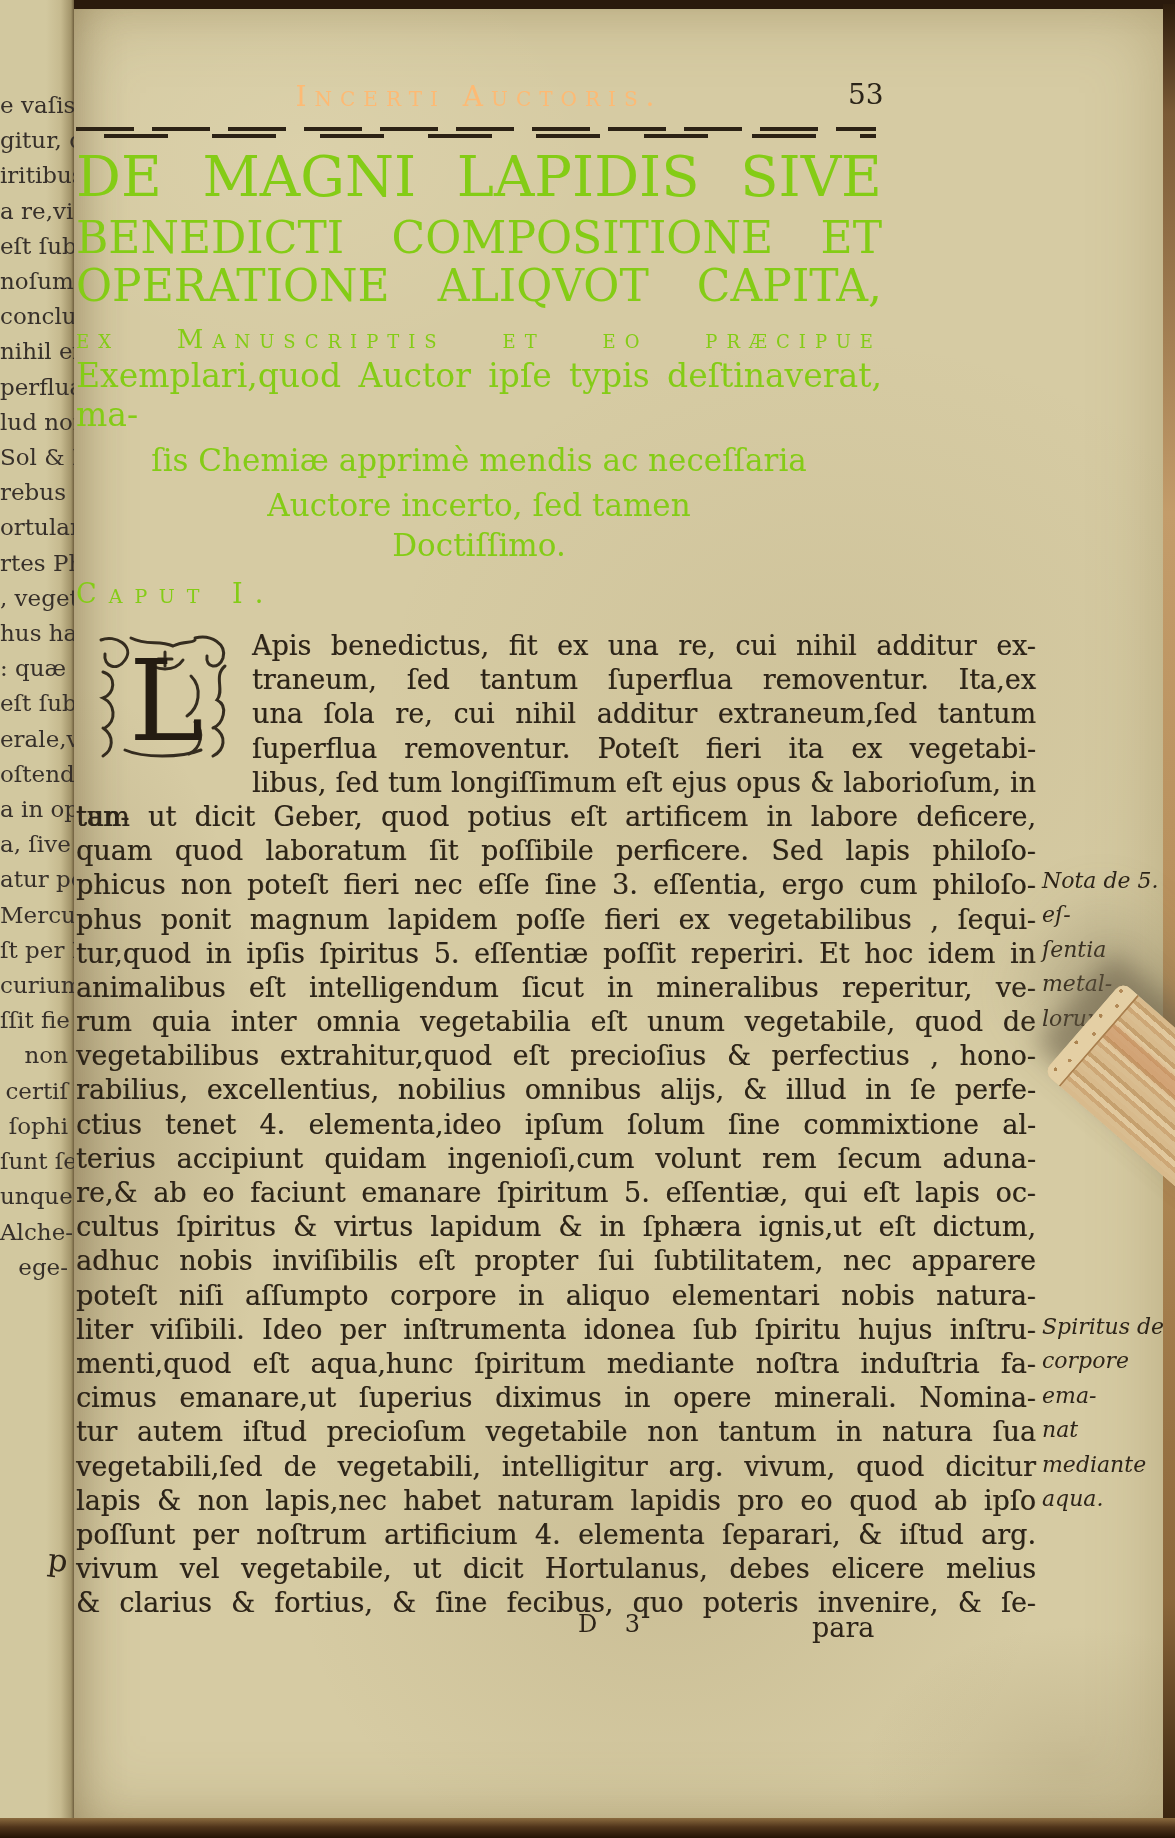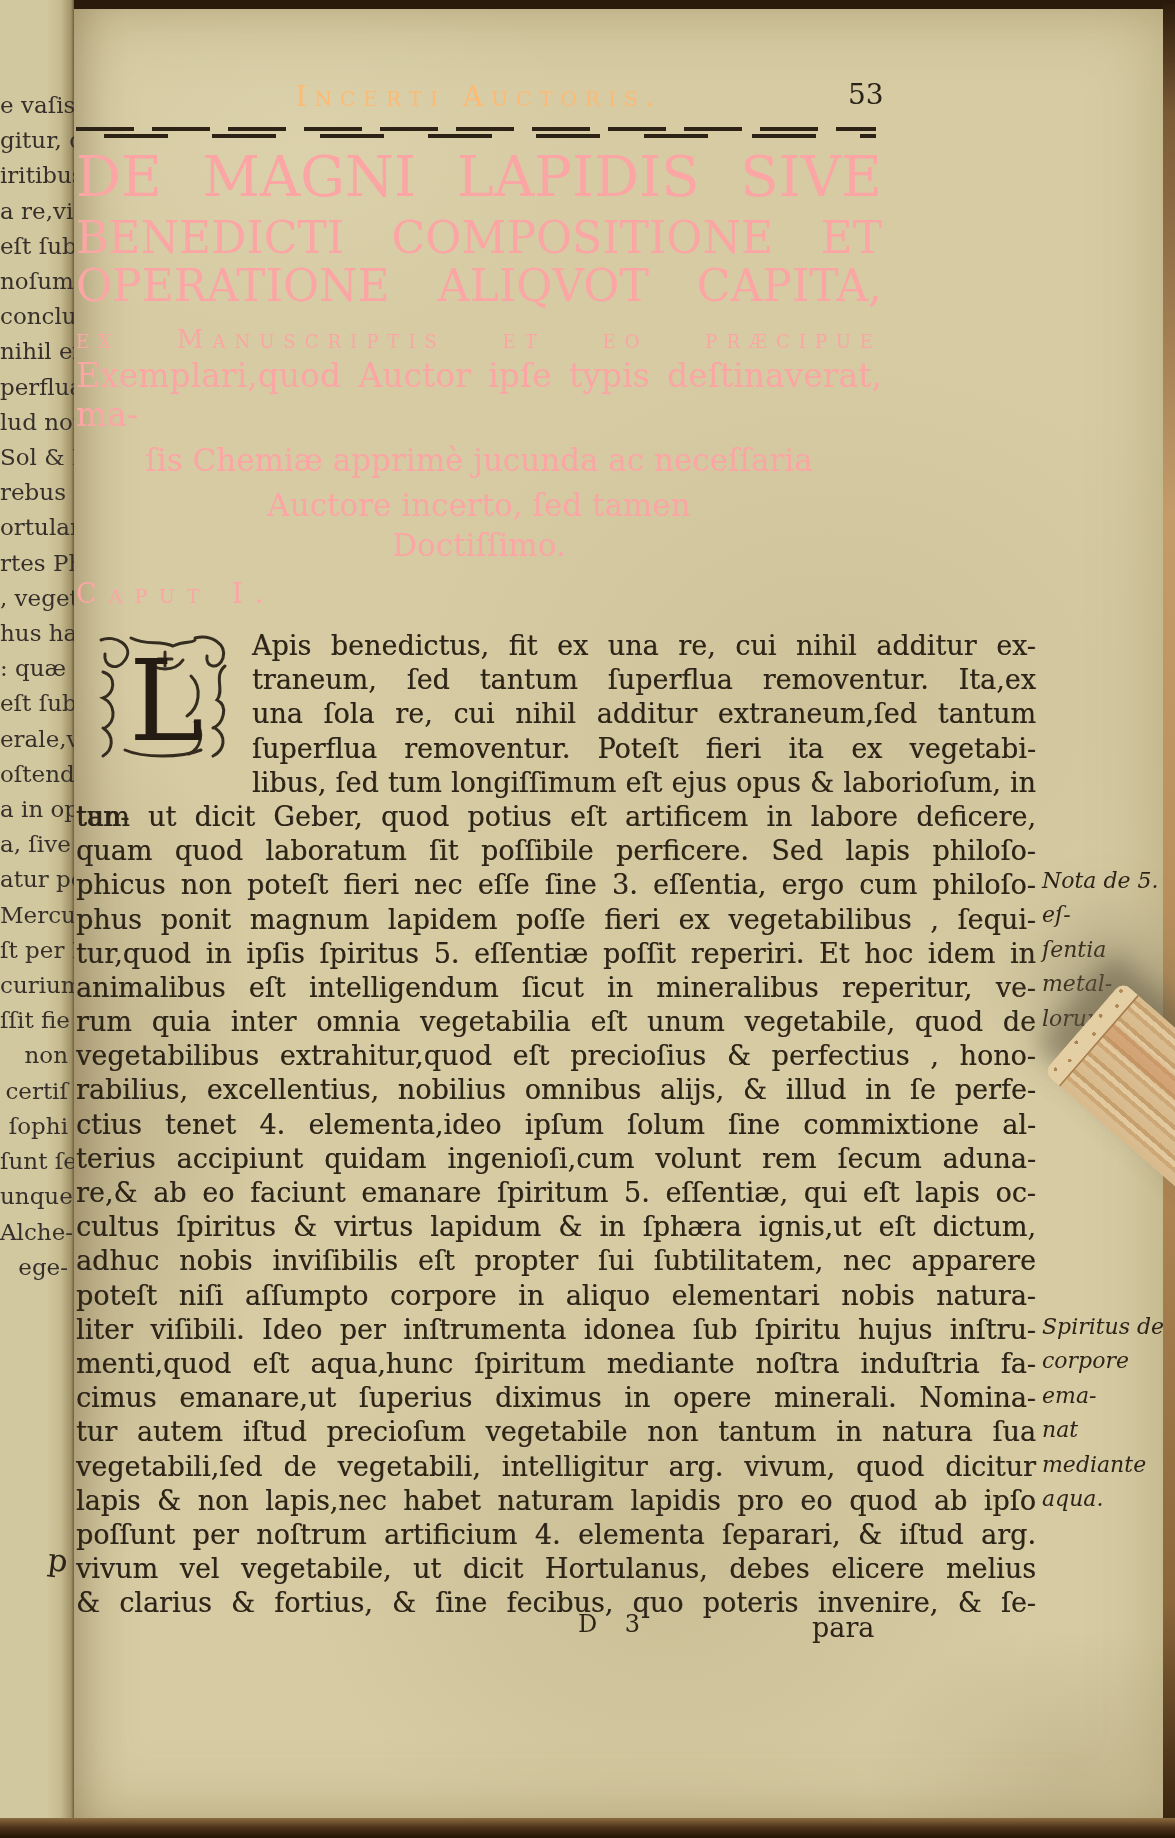--- a/index.html
+++ b/index.html
@@ -37,21 +37,21 @@
   .running-title{position:absolute;left:76px;top:80px;width:806px;text-align:center;
                  font-variant:small-caps;font-size:28px;letter-spacing:8px;color:#fdba74;}
   .page-number{position:absolute;left:848px;top:78px;font-size:28px;color:#2a2318;}
   .rule{position:absolute;left:76px;top:127px;width:800px;}
   .rule div{height:4px;}
   .rule .a{background:repeating-linear-gradient(90deg,#2c2215 0 58px,transparent 58px 76px);}
   .rule .b{margin-top:3px;background:repeating-linear-gradient(90deg,transparent 0 28px,#2c2215 28px 92px,transparent 92px 108px);}
 
   
   .jline{ text-align:justify; text-align-last:justify; }
-  .t-block{position:absolute;left:76px;width:806px;color:#fca5a5;}
+  .t-block{position:absolute;left:76px;width:806px;color:#84cc16;}
   .t1{top:146px;font-size:56px;line-height:62px;}
   .t2{top:214px;font-size:44px;line-height:48px;}
   .t3{top:262px;font-size:44px;line-height:48px;}
   .t4{top:324px;font-size:26px;font-variant:small-caps;letter-spacing:9px;}
   .s1{top:356px;font-size:33px;}
   .s2{top:398px;font-size:33px;}
   .sc{text-align:center;}
   .s3{top:442px;font-size:31px;}
   .s4{top:487px;font-size:31px;}
   .s5{top:527px;font-size:31px;}
@@ -110,21 +110,21 @@
   <div class="rule">
     <div class="a"></div>
     <div class="b"></div>
   </div>
 
   <div class="t-block t1 jline">DE MAGNI LAPIDIS SIVE</div>
   <div class="t-block t2 jline">BENEDICTI COMPOSITIONE ET</div>
   <div class="t-block t3 jline">OPERATIONE ALIQVOT CAPITA,</div>
   <div class="t-block t4 jline">ex Manuscriptis et eo præcipue</div>
   <div class="t-block s1 jline">Exemplari,quod Auctor ipſe typis deſtinaverat, ma-</div>
-  <div class="t-block s3 sc">ſis Chemiæ apprimè jucunda ac neceſſaria</div>
+  <div class="t-block s3 sc">ſis Chemiæ apprimè mendis ac neceſſaria</div>
   <div class="t-block s4 sc">Auctore incerto, ſed tamen</div>
   <div class="t-block s5 sc">Doctiſſimo.</div>
   <div class="t-block caput">Caput I.</div>
 
   <div class="body-text">
     <div class="initial">
       <svg viewBox="0 0 140 130" xmlns="http://www.w3.org/2000/svg">
         <g stroke="#241c12" fill="none" stroke-width="3" stroke-linecap="round" opacity="0.9">
           <path d="M6,8 C20,2 40,14 30,28 C22,40 8,34 10,22"></path>
           <path d="M8,40 C22,44 20,62 8,66 C20,72 22,88 10,96"></path>

